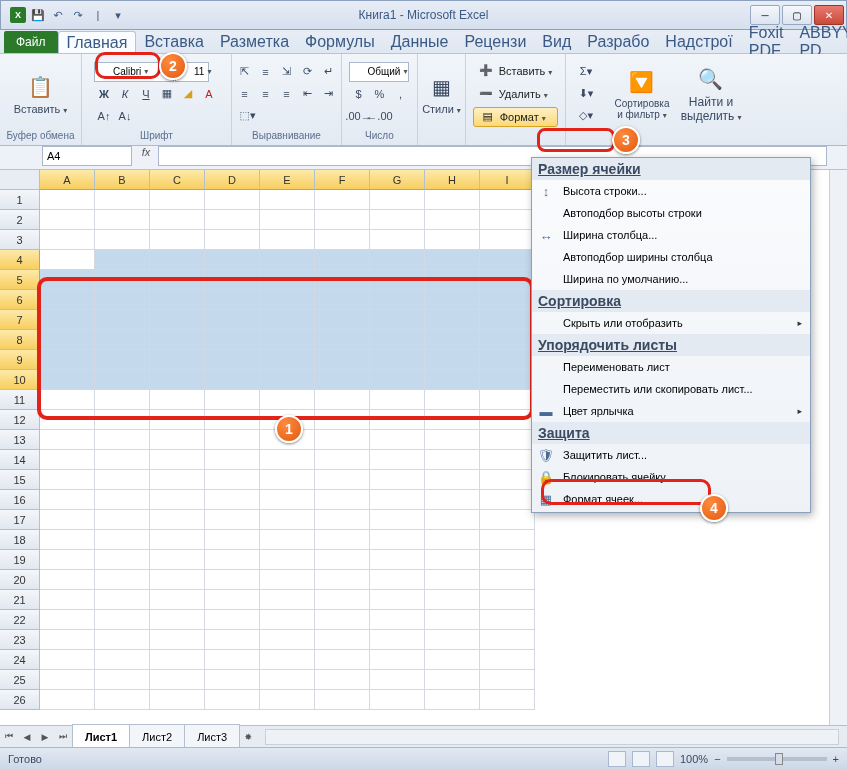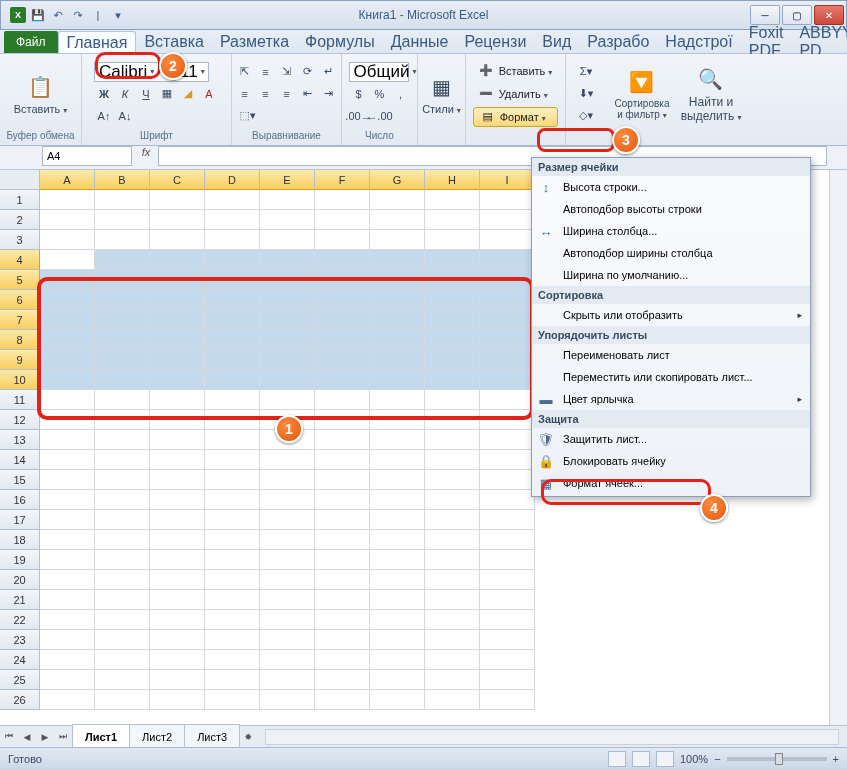--- a/index.html
+++ b/index.html
@@ -24,21 +24,21 @@
 
 
 .ribbon { height:92px; background:linear-gradient(#f1f5fa,#e3eaf3); border-bottom:1px solid #a9b9cf; display:flex; position:relative; }
 .rgroup { border-right:1px solid #c8d3e2; display:flex; flex-direction:column; align-items:center; padding:3px 6px 0; }
 .rgroup-body { flex:1; display:flex; flex-direction:column; justify-content:center; gap:2px; }
 .rgroup-label { font-size:10px; color:#5a6f8c; height:15px; cursor:pointer; }
 .big-btn { display:flex; flex-direction:column; align-items:center; font-size:11px; color:#3a4a62; gap:2px; cursor:pointer; padding:2px 4px; }
 .big-icon { width:30px; height:28px; display:flex; align-items:center; justify-content:center; font-size:20px; }
 .mini-row { display:flex; gap:1px; align-items:center; }
 .mini-btn { width:20px; height:20px; display:flex; align-items:center; justify-content:center; font-size:11px; color:#3a4a62; cursor:pointer; border:1px solid transparent; }
-.font-sel { height:20px; border:1px solid #aab8cc; background:#fff; font-size:17px; padding:0 14px 0 4px; cursor:pointer; position:relative; display:flex; align-items:center; }
+.font-sel { height:20px; border:1px solid #aab8cc; background:#fff; font-size:10px; padding:0 14px 0 18px; cursor:pointer; position:relative; display:flex; align-items:center; }
 .drop::after { content:"▾"; font-size:8px; margin-left:3px; color:#555; }
 .cells-item { display:flex; align-items:center; gap:4px; height:20px; font-size:11px; color:#222; cursor:pointer; padding:0 6px; }
 .cells-item.highlight { background:linear-gradient(#fef0c5,#fbd978); border:1px solid #d6a322; border-radius:3px; }
 .cells-icon { width:16px; height:14px; display:flex; align-items:center; justify-content:center; }
 
 
 .fbar { height:24px; border-bottom:1px solid #b5c4d9; display:flex; align-items:flex-start; background:#eef2f8; }
 .name-box { width:90px; height:20px; border:1px solid #aab8cc; background:#fff; margin:0 2px 0 42px; font-size:11px; padding:0 4px; display:flex; align-items:center; }
 .fx-lbl { width:24px; font-size:11px; font-style:italic; color:#555; text-align:center; }
 .formula-input { flex:1; height:20px; border:1px solid #aab8cc; background:#fff; margin-right:20px; }
@@ -59,21 +59,21 @@
 .cell.active { background:#fff; }
 .vscroll { position:absolute; right:0; top:170px; bottom:44px; width:18px; background:#eef1f6; border-left:1px solid #c8d0dc; }
 
 
 .callout-sel { position:absolute; left:37px; top:277px; width:497px; height:143px; border:4px solid #e2231a; border-radius:10px; pointer-events:none; z-index:5; }
 .callout-tab { position:absolute; left:95px; top:52px; width:66px; height:27px; border:3px solid #e2231a; border-radius:10px; pointer-events:none; z-index:5; }
 .badge { position:absolute; width:28px; height:28px; border-radius:50%; background:radial-gradient(circle at 35% 30%, #ff8a3d, #e05a12); border:2px solid #fff; box-shadow:0 1px 3px rgba(0,0,0,.5); color:#fff; font-weight:bold; display:flex; align-items:center; justify-content:center; font-size:14px; z-index:60; }
 
 
 .format-menu { position:absolute; left:531px; top:157px; width:280px; background:linear-gradient(#fafbfd,#eef2f7); border:1px solid #8ba0bc; box-shadow:2px 3px 8px rgba(0,0,0,.3); font-size:11px; z-index:50; padding-bottom:2px; }
-.menu-header { background:#e4eaf2; color:#3a4a62; font-weight:bold; padding:3px 6px; font-size:11px; }
+.menu-header { background:#e4eaf2; color:#3a4a62; font-weight:bold; padding:3px 6px; font-size:14px;text-decoration:underline; }
 .menu-item { display:flex; align-items:center; padding:3px 8px 3px 4px; cursor:pointer; gap:7px; height:22px; }
 .menu-item.arrow::after { content:"▸"; margin-left:auto; font-size:9px; color:#333; }
 .mi-icon { width:20px; height:16px; display:flex; align-items:center; justify-content:center; font-size:13px; color:#4a6a95; }
 .callout-fmt { position:absolute; left:541px; top:479px; width:170px; height:26px; border:3px solid #e2231a; border-radius:10px; pointer-events:none; z-index:55; }
 .callout-fbtn { position:absolute; left:537px; top:128px; width:78px; height:24px; border:3px solid #e2231a; border-radius:8px; pointer-events:none; z-index:55; }
 
 
 .sheet-tabs { position:absolute; bottom:22px; left:0; right:0; height:22px; background:#e7ecf3; border-top:1px solid #b5c0cf; display:flex; align-items:center; font-size:11px; }
 .nav-btn { width:18px; height:18px; display:flex; align-items:center; justify-content:center; color:#555; cursor:pointer; font-size:9px; }
 .sheet-tab { padding:6px 12px; background:#f2f5f9; border:1px solid #b5c0cf; border-bottom:none; margin-right:-1px; cursor:pointer; }

